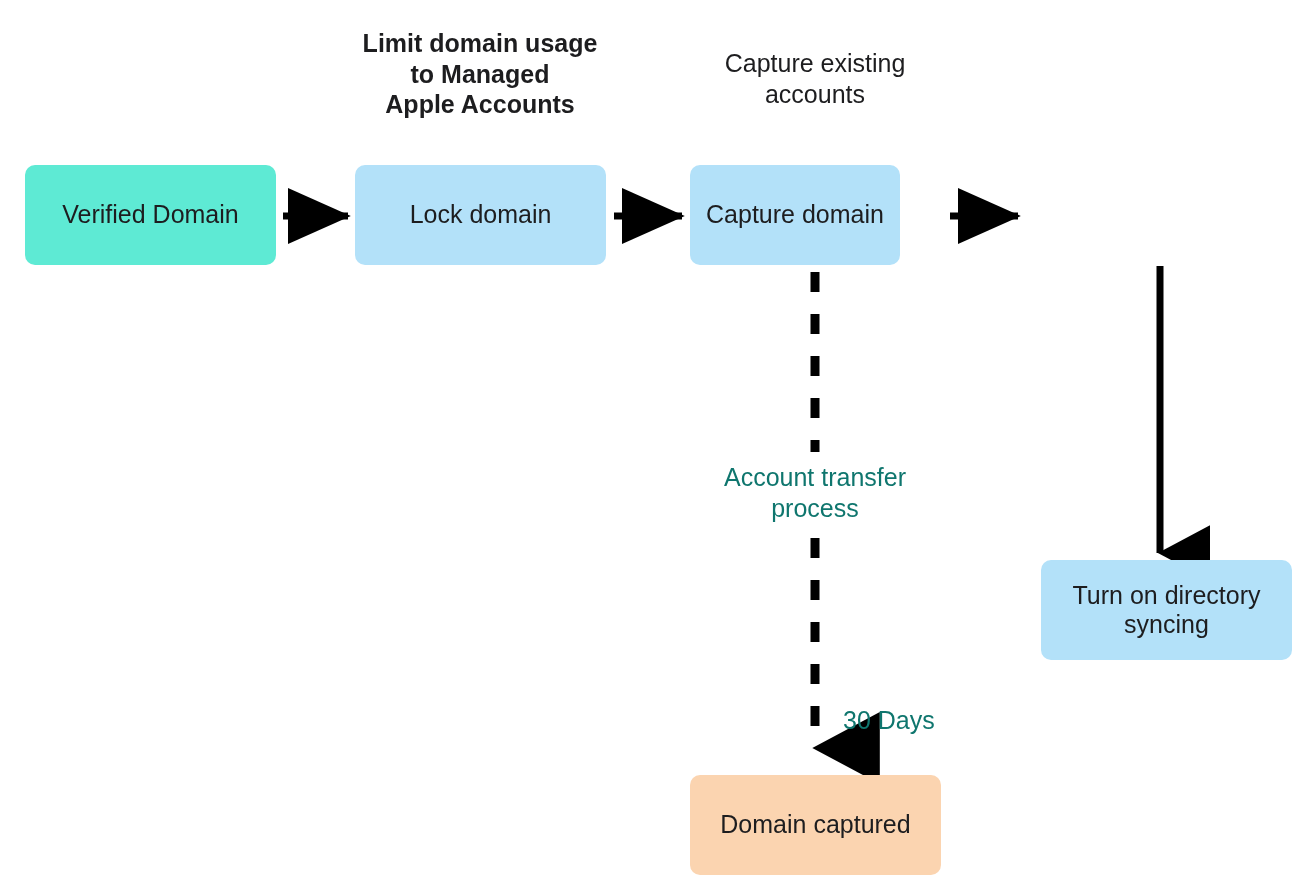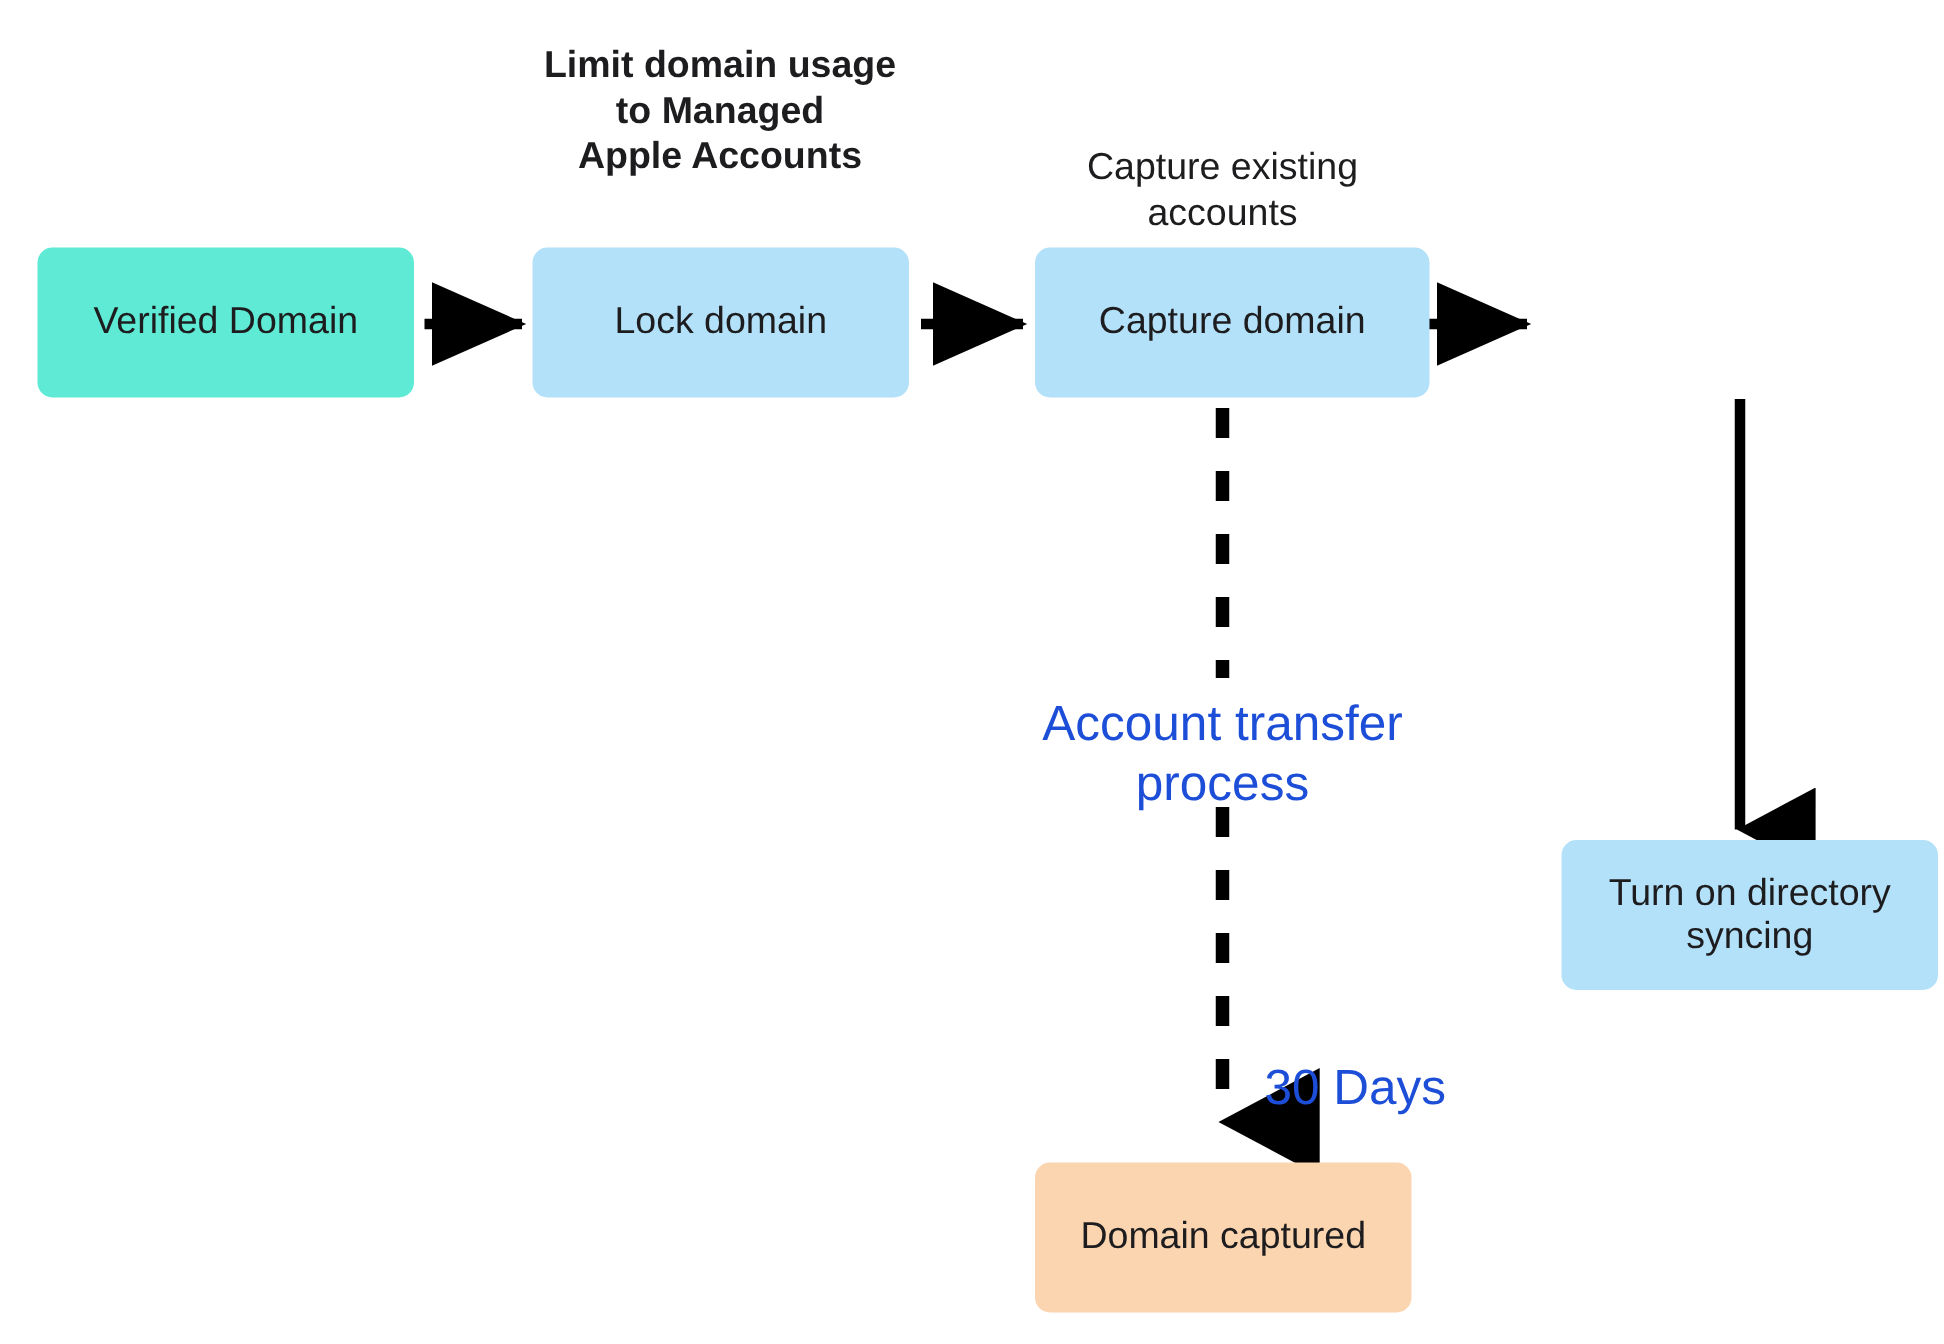--- a/index.html
+++ b/index.html
@@ -50,23 +50,23 @@
   .caption {
     position: absolute;
     text-align: center;
     font-size: 25px;
     line-height: 1.22;
     color: #1d1d1f;
     white-space: pre-line;
   }
   .edge-label {
     position: absolute;
-    font-size: 33px;
+    font-size: 25px;
     line-height: 1.22;
-    color: #1d4ed8;
+    color: #0f766e;
     text-align: center;
     white-space: pre-line;
   }
 </style>
 </head>
 <body>
 
 <div id="canvas">
 
   <svg class="connectors" viewBox="0 0 1296 896">
@@ -93,29 +93,29 @@
 
      Domain captured --&gt;
     <line x1="815" y1="272" x2="815" y2="452" stroke="#000000" stroke-width="9" stroke-linecap="butt" stroke-dasharray="20 22"></line>
     <line x1="815" y1="538" x2="815" y2="748" stroke="#000000" stroke-width="9" stroke-linecap="butt" stroke-dasharray="20 22" marker-end="url(#arrowDown)"></line>
   </svg>
 
   <div class="caption" style="left:330px; top:28px; width:300px;font-weight:bold;">Limit domain usage
 to Managed
 Apple Accounts</div>
 
-  <div class="caption" style="left:665px; top:48px; width:300px;margin-top:48px;">Capture existing
+  <div class="caption" style="left:665px; top:48px; width:300px;">Capture existing
 accounts</div>
 
 
   <div class="node node-green" style="left:25px; top:165px; width:251px; height:100px;">Verified Domain</div>
 
   <div class="node node-blue" style="left:355px; top:165px; width:251px; height:100px;">Lock domain</div>
 
-  <div class="node node-blue" style="left:690px; top:165px; width:263px; height:100px;">Capture domain</div>
+  <div class="node node-blue" style="left:690px; top:165px; width:210px; height:100px;">Capture domain</div>
 
 
   <div class="node node-blue" style="left:1025px; top:560px; width:251px; height:100px;margin-left:16px;">Turn on directory
 syncing</div>
 
   <div class="node node-orange" style="left:690px; top:755px; width:251px; height:100px;margin-top:20px;">Domain captured</div>
 
   <div class="edge-label" style="left:665px; top:462px; width:300px;">Account transfer
 process</div>
 

